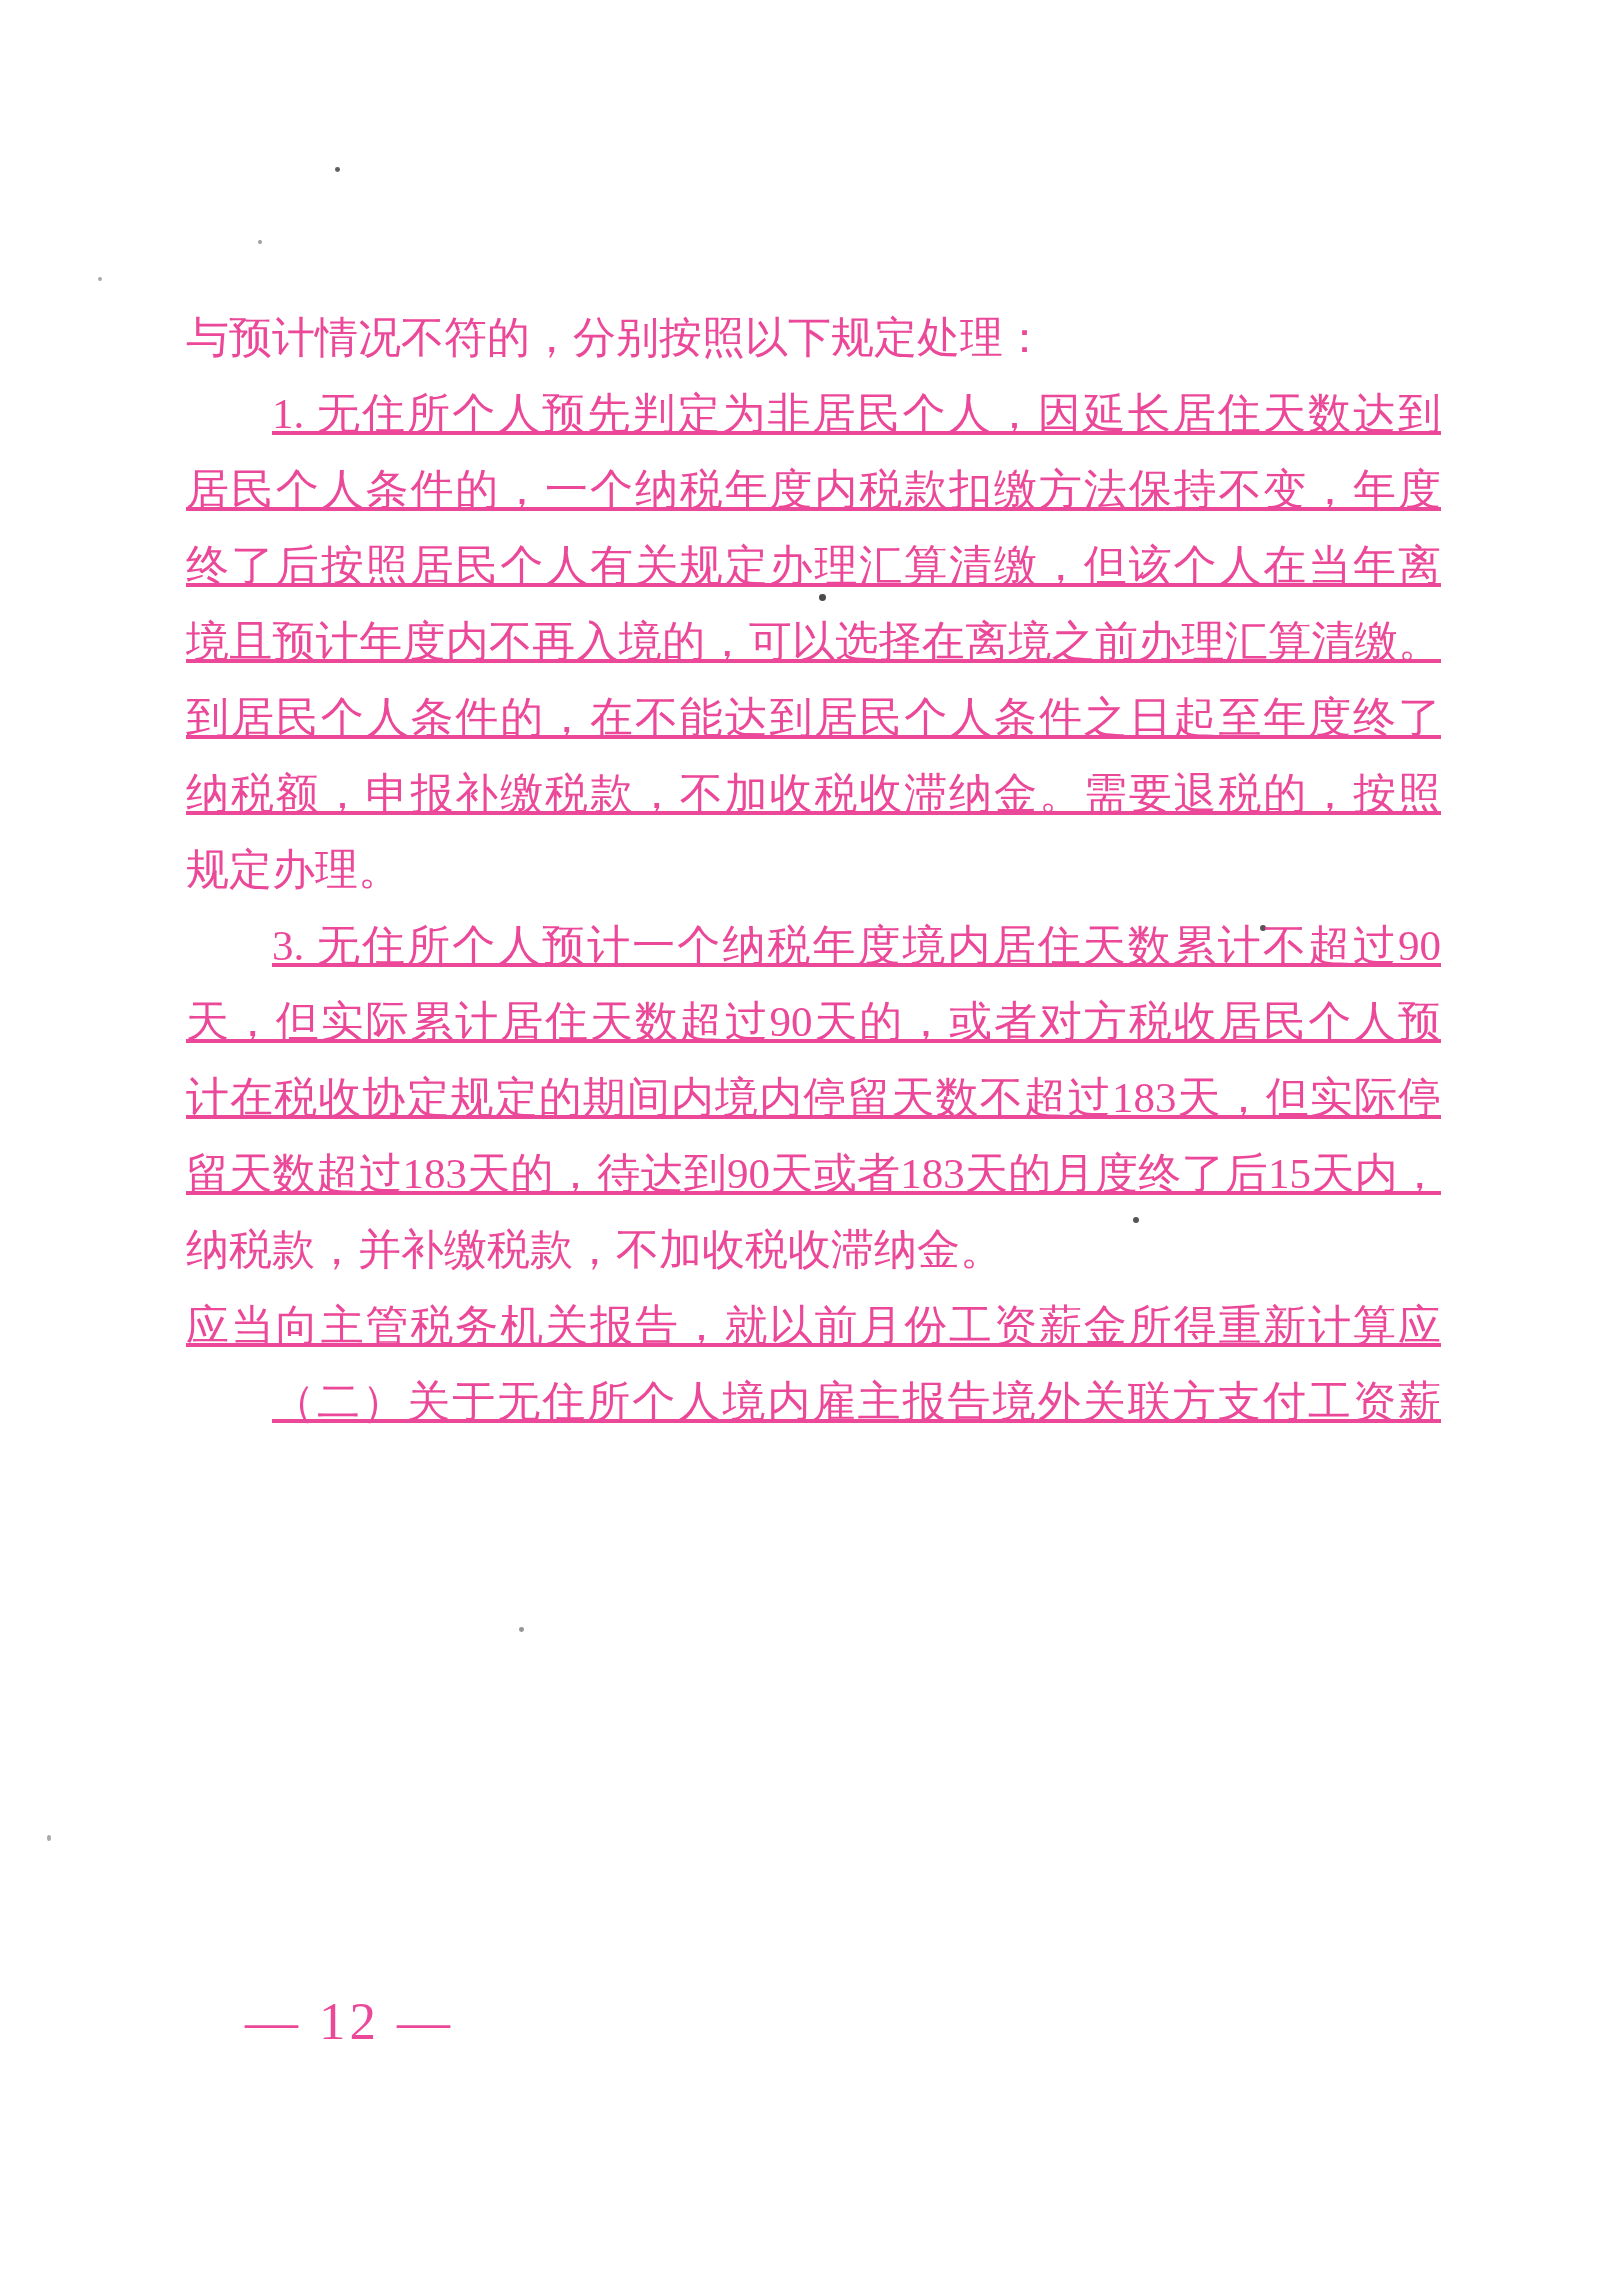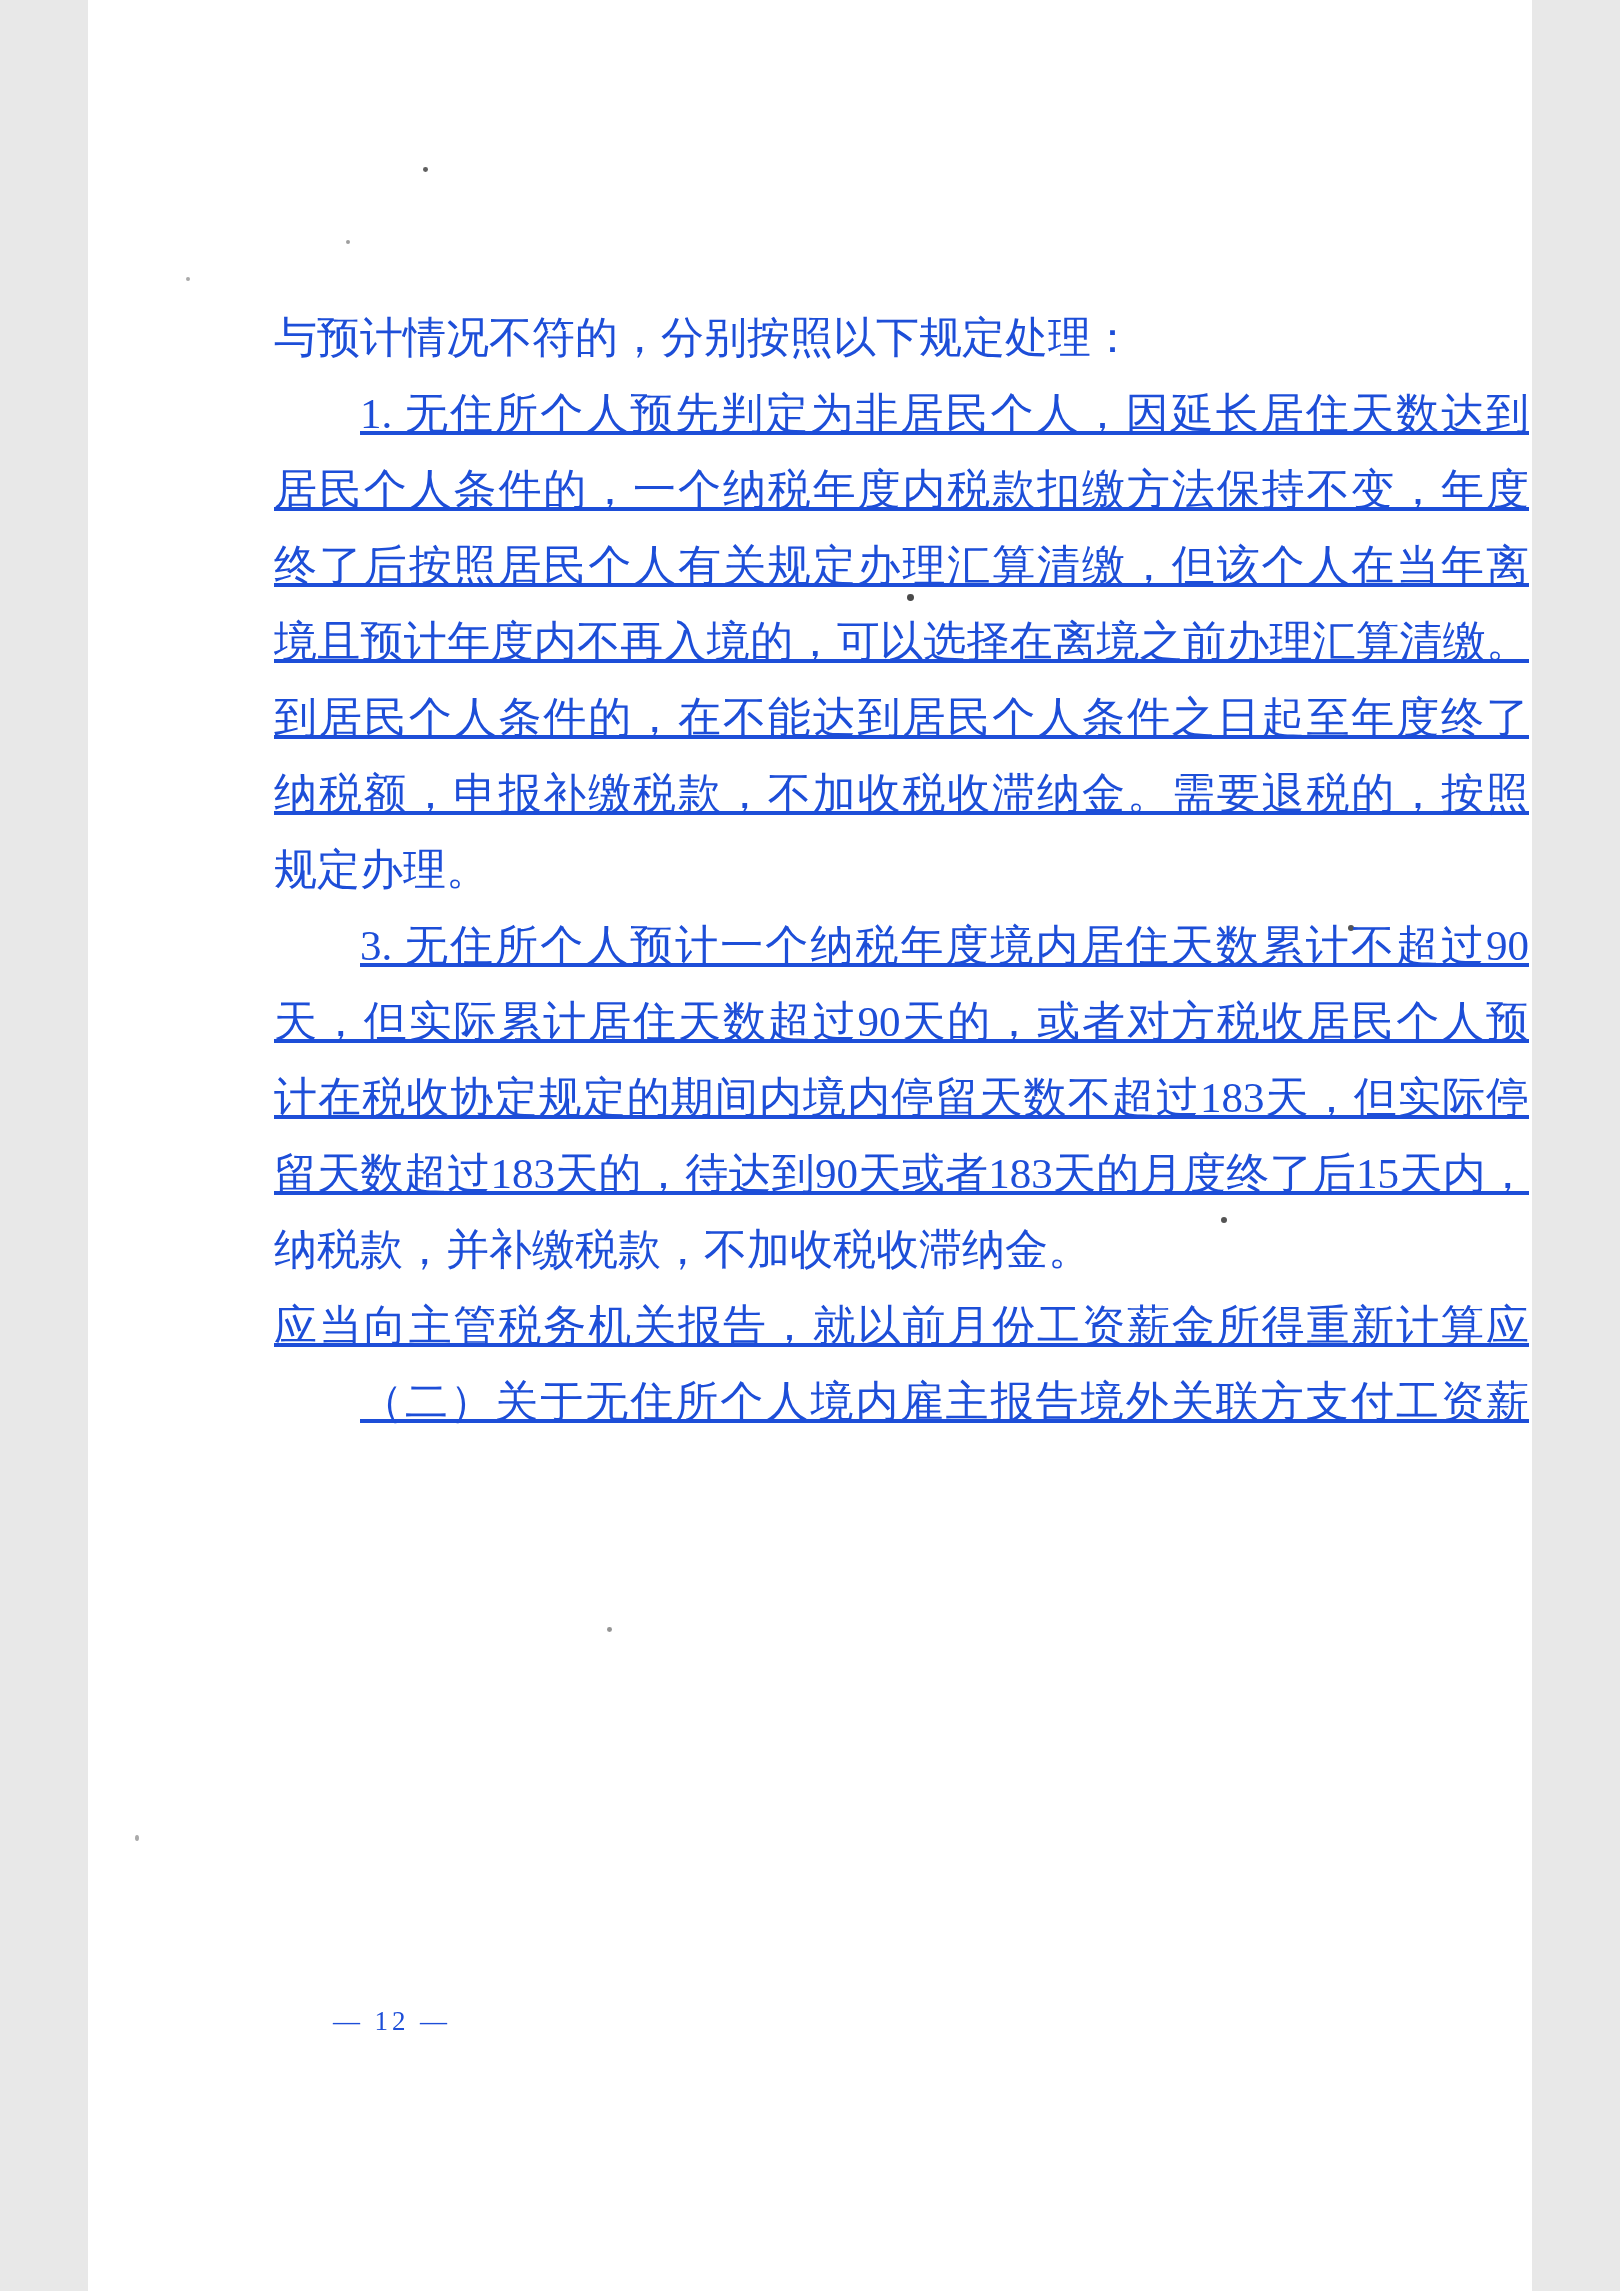--- a/index.html
+++ b/index.html
@@ -2,27 +2,27 @@
 <html><head>
 <meta charset="utf-8">
 <style>
   html, body {
     margin: 0;
     padding: 0;
     background: #e8e8e8;
   }
   .page {
     position: relative;
-    width: 1444px;
+    width: 1620px;
     height: 2292px;
     margin: 0 auto;
     background: #ffffff;
     overflow: hidden;
     font-family: "Liberation Serif", "DejaVu Serif", serif;
-    color: #1d4ed8;
+    color: #ec4899;
   }
   .body-text {
     position: absolute;
     left: 186px;
     top: 300px;
     width: 1255px;
   }
   .line {
     font-size: 43px;
     line-height: 76px;
@@ -39,21 +39,21 @@
     overflow: hidden;
     text-decoration: underline;
   }
   .line.indent {
     text-indent: 86px;
   }
   .page-number {
     position: absolute;
     left: 245px;
     top: 2001px;
-    font-size: 27px;
+    font-size: 53px;
     line-height: 41px;
     letter-spacing: 3.9px;
     white-space: nowrap;
   }
   
   .speck {
     position: absolute;
     background: #2a2a2a;
     border-radius: 50%;
   }

